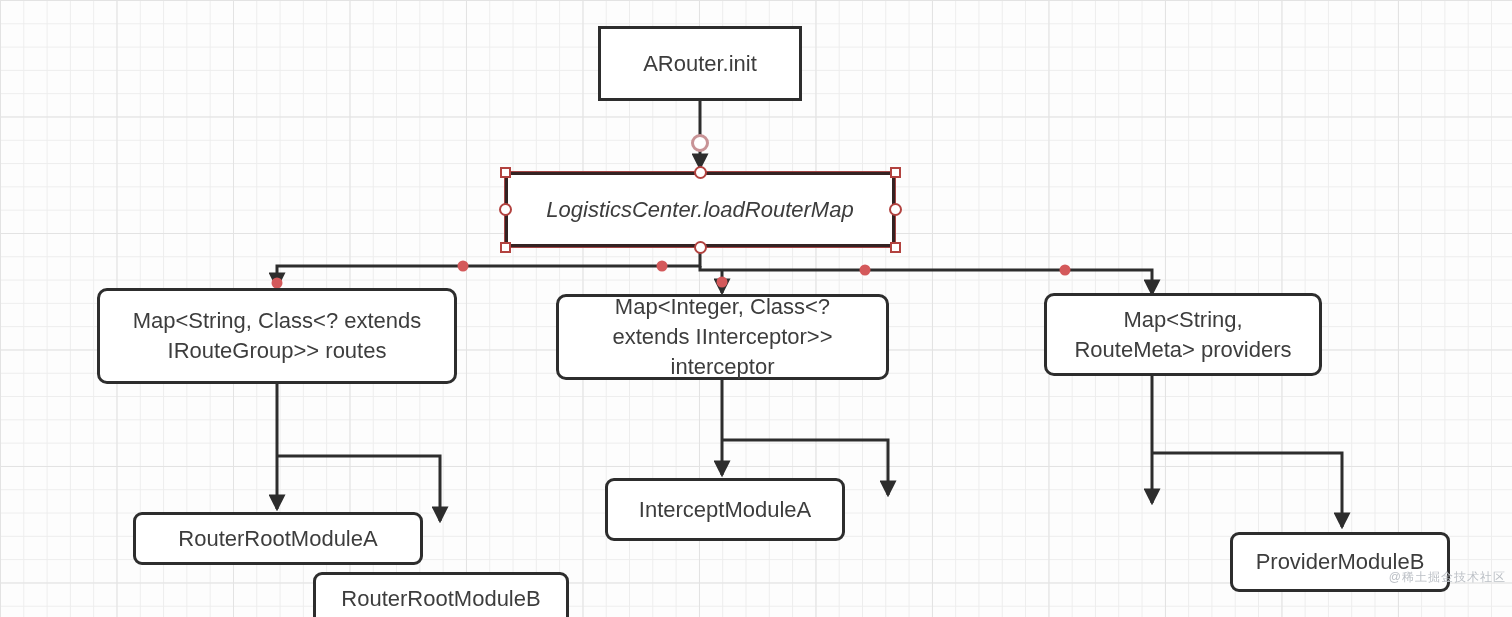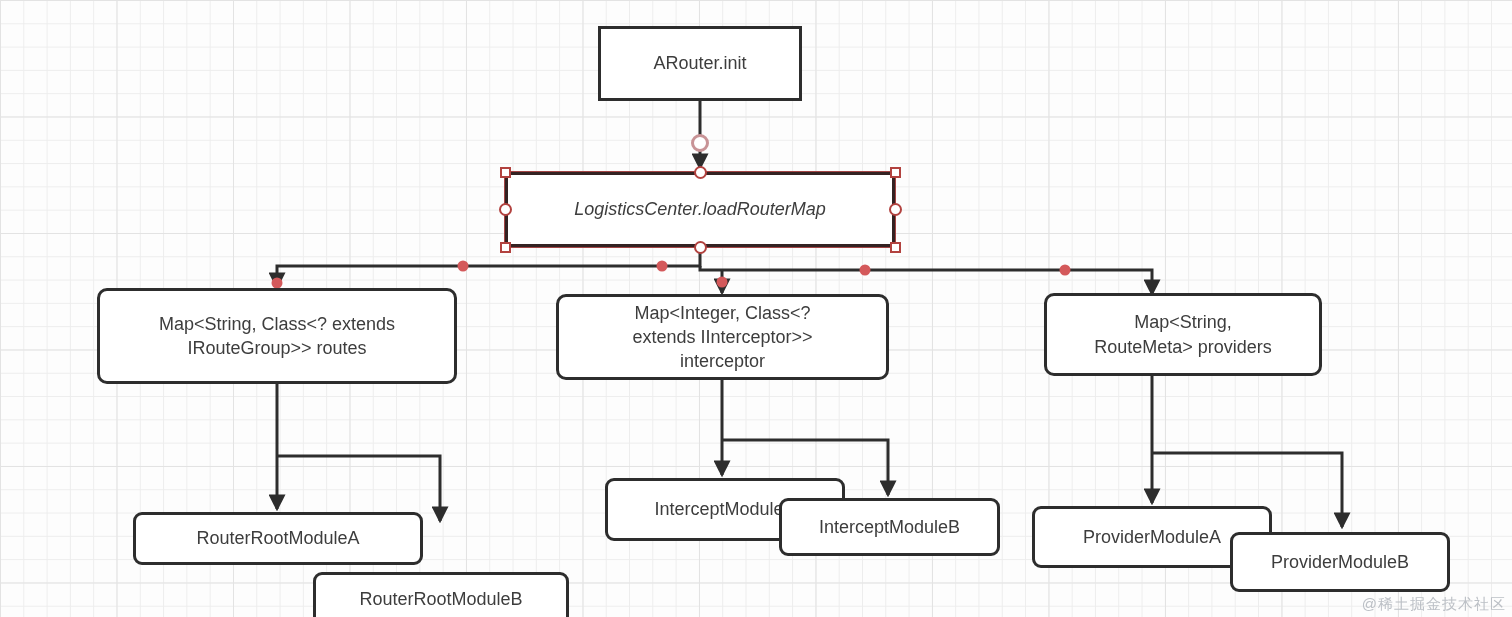--- a/index.html
+++ b/index.html
@@ -20,21 +20,21 @@
     overflow:hidden;
   }
   #edges{position:absolute;left:0;top:0;z-index:1;}
   .node{
     position:absolute;
     background:var(--node-fill,#fff);
     border:3px solid var(--node-border,#2d2d2d);
     color:var(--text,#3d3d3d);
     display:flex;align-items:center;justify-content:center;
     text-align:center;
-    font-size:18px;
+    font-size:22px;
     line-height:1.35;
     box-sizing:border-box;
     z-index:2;
     white-space:pre-line;
   }
   .node.rounded{border-radius:10px;}
   .node.rounded-sm{border-radius:9px;}
   .node.selected{
     border-color:#342222;
     outline:1px solid var(--selection-outline,#a34545);
@@ -44,22 +44,22 @@
     background:#fff;border:2px solid var(--selection-handle,#b2423f);
   }
   .handle.sq{width:11px;height:11px;}
   .handle.ci{width:13px;height:13px;border-radius:50%;}
   .endpoint-ring{
     position:absolute;z-index:3;box-sizing:border-box;
     width:18px;height:18px;border-radius:50%;
     background:#fff;border:3px solid var(--endpoint-ring,#c89396);
   }
   #watermark{
-    position:absolute;right:6px;bottom:3px;z-index:4;
-    font-size:15px;letter-spacing:1px;
+    position:absolute;right:6px;bottom:31px;z-index:4;
+    font-size:12px;letter-spacing:1px;
     color:var(--watermark,#bcc0c6);
   }
 </style>
 </head>
 <body>
 
 <div id="canvas">
 
   <svg id="edges" width="1512" height="617" viewBox="0 0 1512 617">
     <defs>
@@ -116,27 +116,21 @@
   <div class="node rounded-sm" style="left:133px;top:512px;width:290px;height:53px;">
     <span>RouterRootModuleA</span>
   </div>
   <div class="node rounded-sm" style="left:313px;top:524px;width:256px;height:54px;margin-top:48px;">
     <span>RouterRootModuleB</span>
   </div>
 
   <div class="node rounded-sm" style="left:605px;top:478px;width:240px;height:63px;">
     <span>InterceptModuleA</span>
   </div>
-  <div class="node rounded-sm" style="left:779px;top:498px;width:221px;height:58px;">
-    <span>InterceptModuleB</span>
-  </div>
 
-  <div class="node rounded-sm" style="left:1032px;top:506px;width:240px;height:62px;">
-    <span>ProviderModuleA</span>
-  </div>
   <div class="node rounded-sm" style="left:1230px;top:532px;width:220px;height:60px;">
     <span>ProviderModuleB</span>
   </div>
 
   <div class="handle sq" style="left:499.5px;top:166.5px;"></div>
   <div class="handle sq" style="left:889.5px;top:166.5px;"></div>
   <div class="handle sq" style="left:499.5px;top:241.5px;"></div>
   <div class="handle sq" style="left:889.5px;top:241.5px;"></div>
   <div class="handle ci" style="left:693.5px;top:165.5px;"></div>
   <div class="handle ci" style="left:498.5px;top:203px;"></div>

